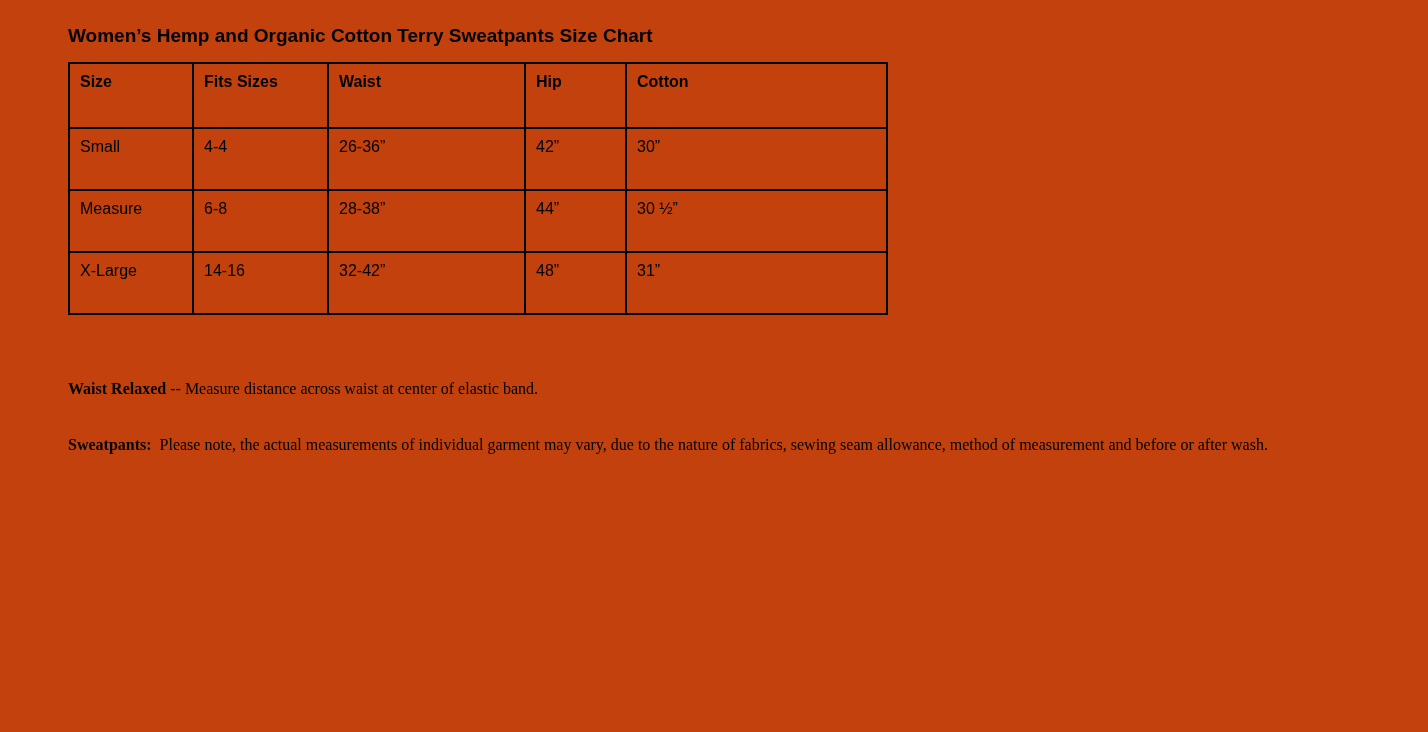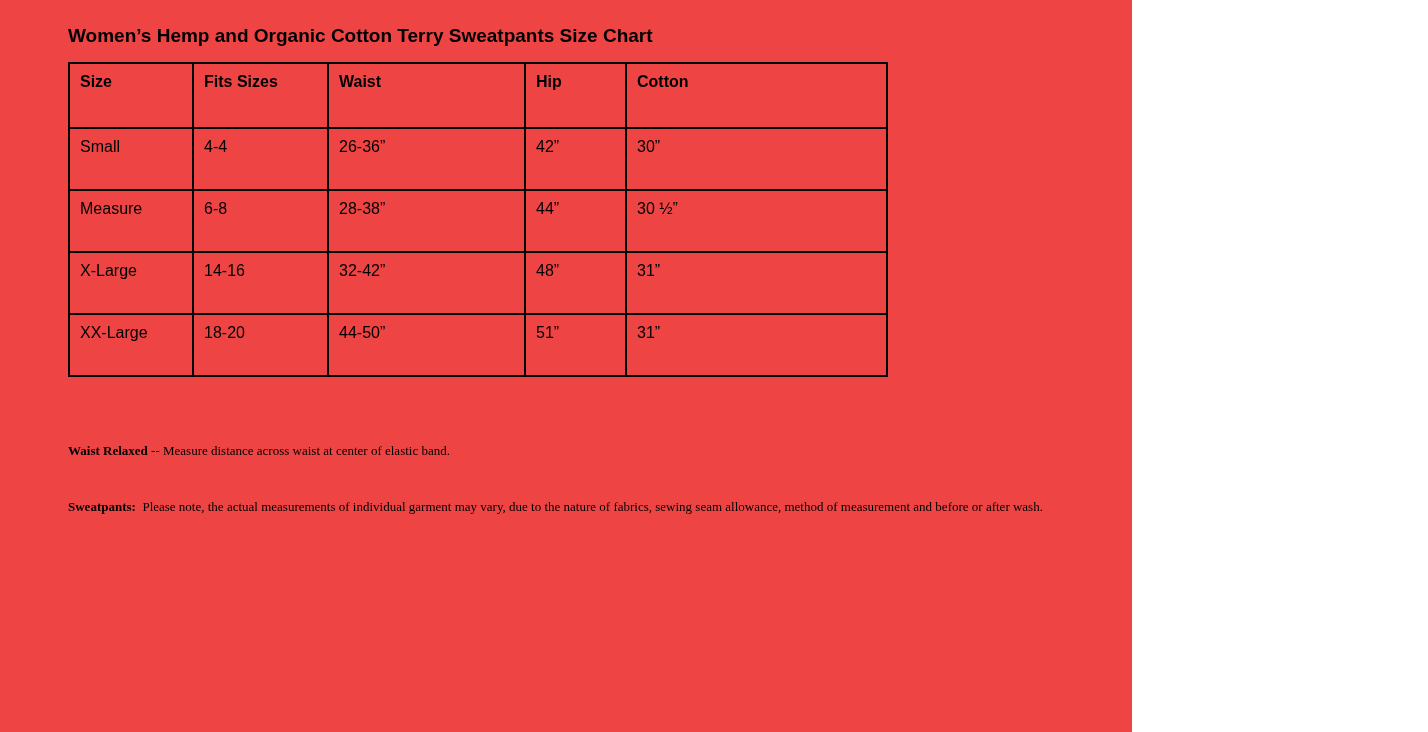--- a/index.html
+++ b/index.html
@@ -9,24 +9,24 @@
   }
   body {
     width: 1428px;
     height: 732px;
     overflow: hidden;
     color: #000000;
     font-family: "Liberation Sans", sans-serif;
   }
   .page {
     box-sizing: border-box;
-    width: 1132px;
+    width: 1428px;
     height: 732px;
     padding: 26px 0 0 68px;
-    background: #ef4444;
+    background: #c2410c;
   }
   .doc-title {
     margin: 0 0 16px 0;
     font-size: 19px;
     line-height: 20px;
     font-weight: bold;
     letter-spacing: 0;
   }
   table.size-chart {
     border-collapse: collapse;
@@ -49,21 +49,21 @@
   tr.data-row   { height: 62px; }
   .col-size    { width: 124px; }
   .col-fits    { width: 135px; }
   .col-waist   { width: 197px; }
   .col-hip     { width: 101px; }
   .col-inseam  { width: 261px; }
   .notes {
     margin-top: 60px;
     width: 1225px;
     font-family: "Liberation Serif", serif;
-    font-size: 13px;
+    font-size: 16px;
     line-height: 27px;
   }
   .note { margin: 0 0 29px 0; }
   .note-label { font-weight: bold; }
   .note-sep { white-space: pre; }
 </style>
 </head>
 <body>
 
 <div class="page">
@@ -102,27 +102,20 @@
         <td>44”</td>
         <td>30 ½”</td>
       </tr>
       <tr class="data-row">
         <td>X-Large</td>
         <td>14-16</td>
         <td>32-42”</td>
         <td>48”</td>
         <td>31”</td>
       </tr>
-      <tr class="data-row">
-        <td>XX-Large</td>
-        <td>18-20</td>
-        <td>44-50”</td>
-        <td>51”</td>
-        <td>31”</td>
-      </tr>
     </tbody>
   </table>
 
   <div class="notes">
     <p class="note"><span class="note-label">Waist Relaxed</span><span class="note-sep"> -- </span><span>Measure distance across waist at center of elastic band.</span></p>
 
 
     <p class="note"><span class="note-label">Sweatpants:</span><span class="note-sep">  </span><span>Please note, the actual measurements of individual garment may vary, due to the nature of fabrics, sewing seam allowance, method of measurement and before or after wash.</span></p>
   </div>
 

